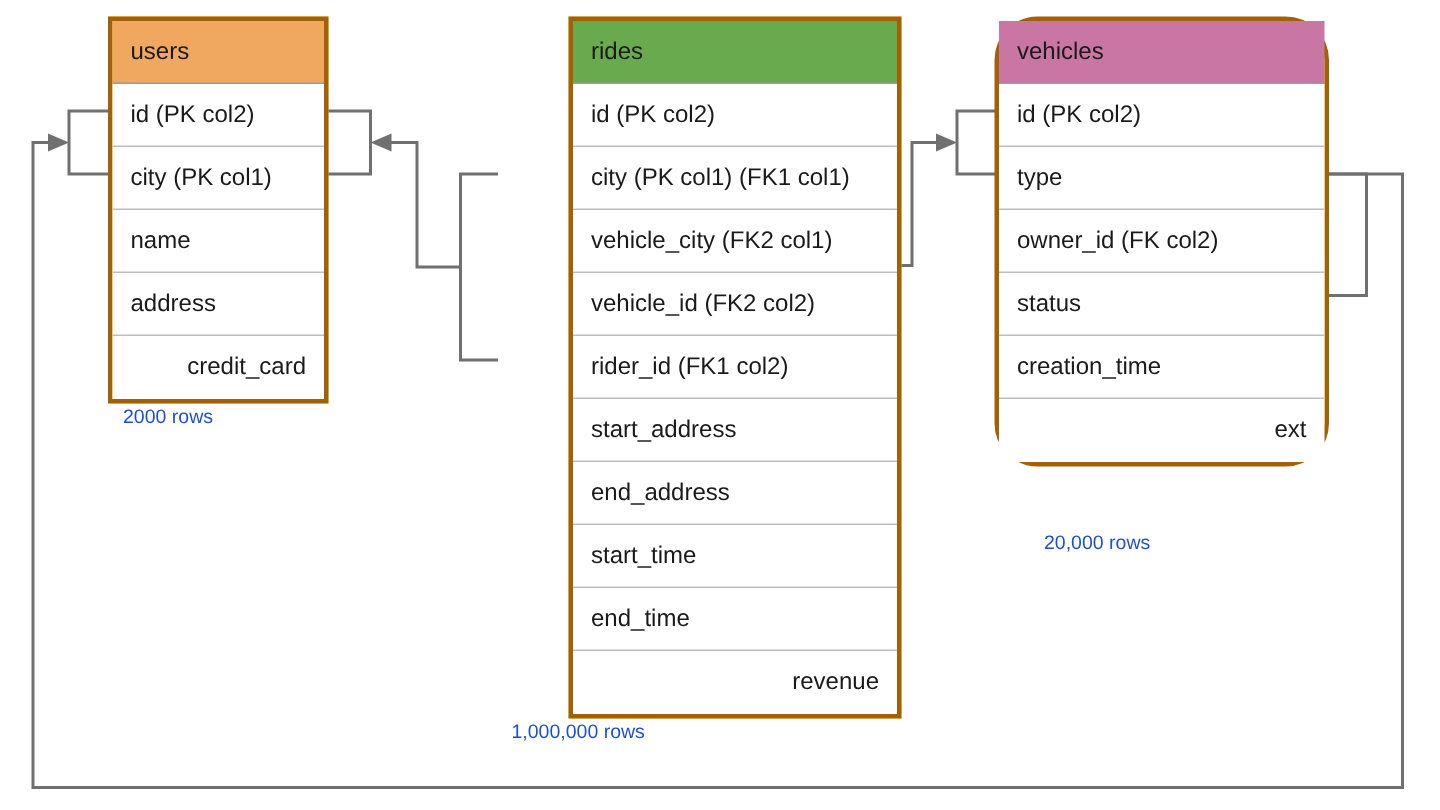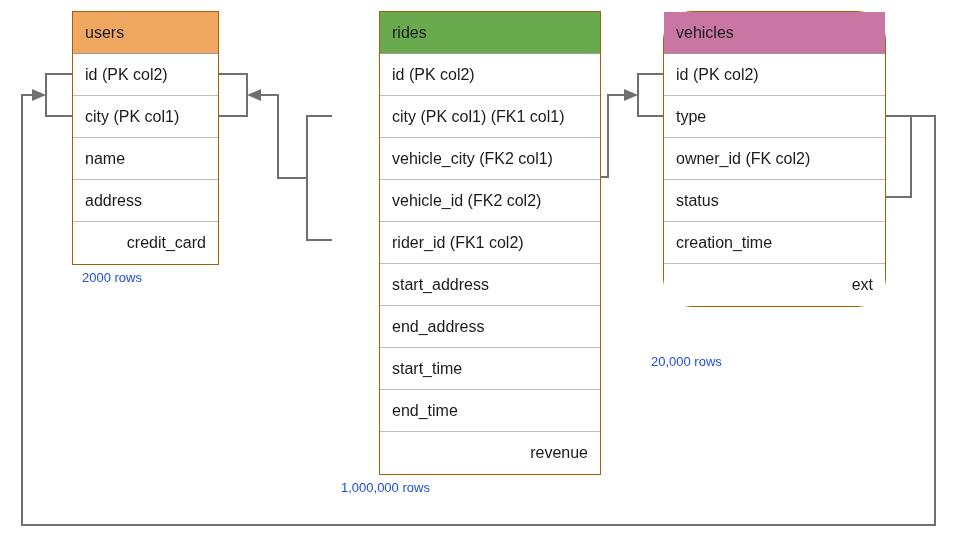--- a/index.html
+++ b/index.html
@@ -9,21 +9,21 @@
     background:#ffffff;
     font-family:"Liberation Sans", sans-serif;
     overflow:hidden;
   }
   #canvas{position:relative;width:960px;height:540px;}
 
   
   .table{
     position:absolute;
     box-sizing:border-box;
-    border:1px solid #a16207;
+    border:3px solid #a16207;
     background:#fde047;
     z-index:3;
   }
   .tbl-header{
     box-sizing:border-box;
     height:42px;
     line-height:42px;
     padding:0 12px;
     font-size:16px;
     color:#1a1a1a;
@@ -127,15 +127,15 @@
 
   <div class="table" style="left:663px;top:11px;width:223px;border-radius:29px;">
     <div class="tbl-header" style="background:#C976A4;">vehicles</div>
     <div class="tbl-row">id (PK col2)</div>
     <div class="tbl-row">type</div>
     <div class="tbl-row">owner_id (FK col2)</div>
     <div class="tbl-row">status</div>
     <div class="tbl-row">creation_time</div>
     <div class="tbl-row last">ext</div>
   </div>
-  <div class="rowcount" style="left:651px;top:354px;">20,000 rows</div>
+  <div class="rowcount" style="left:696px;top:354px;">20,000 rows</div>
 
 </div>
 
 </body></html>

